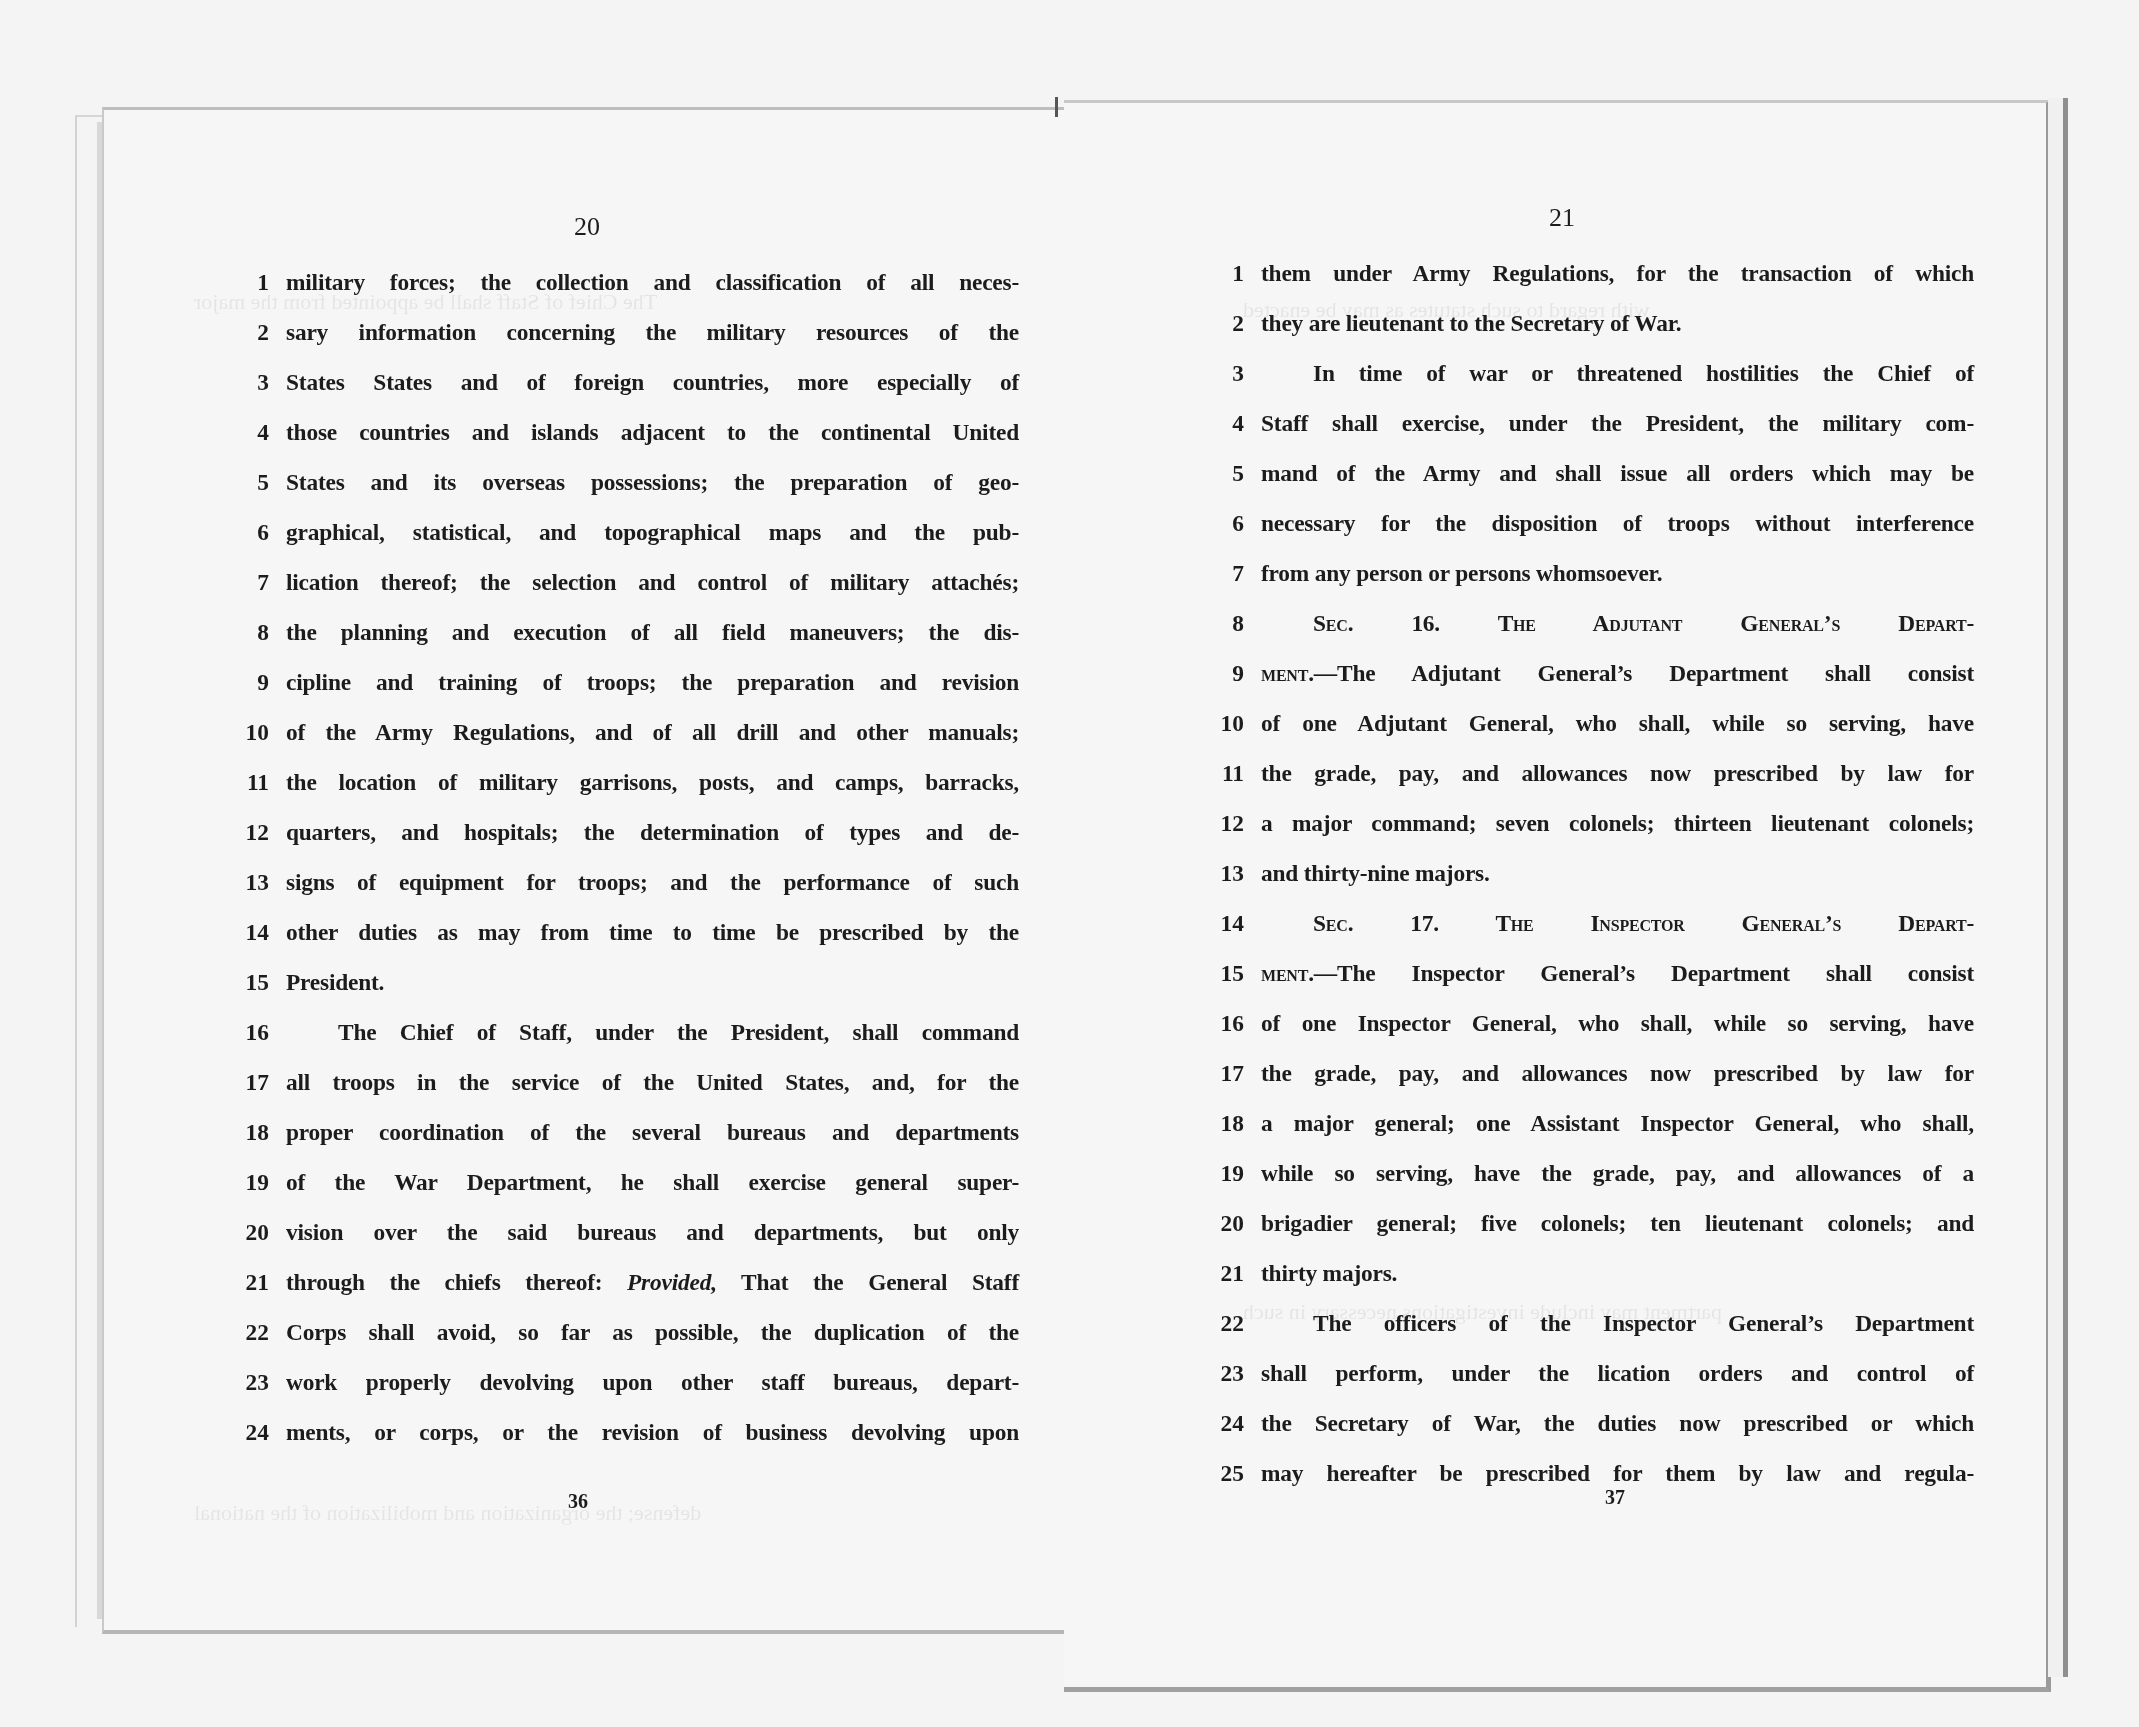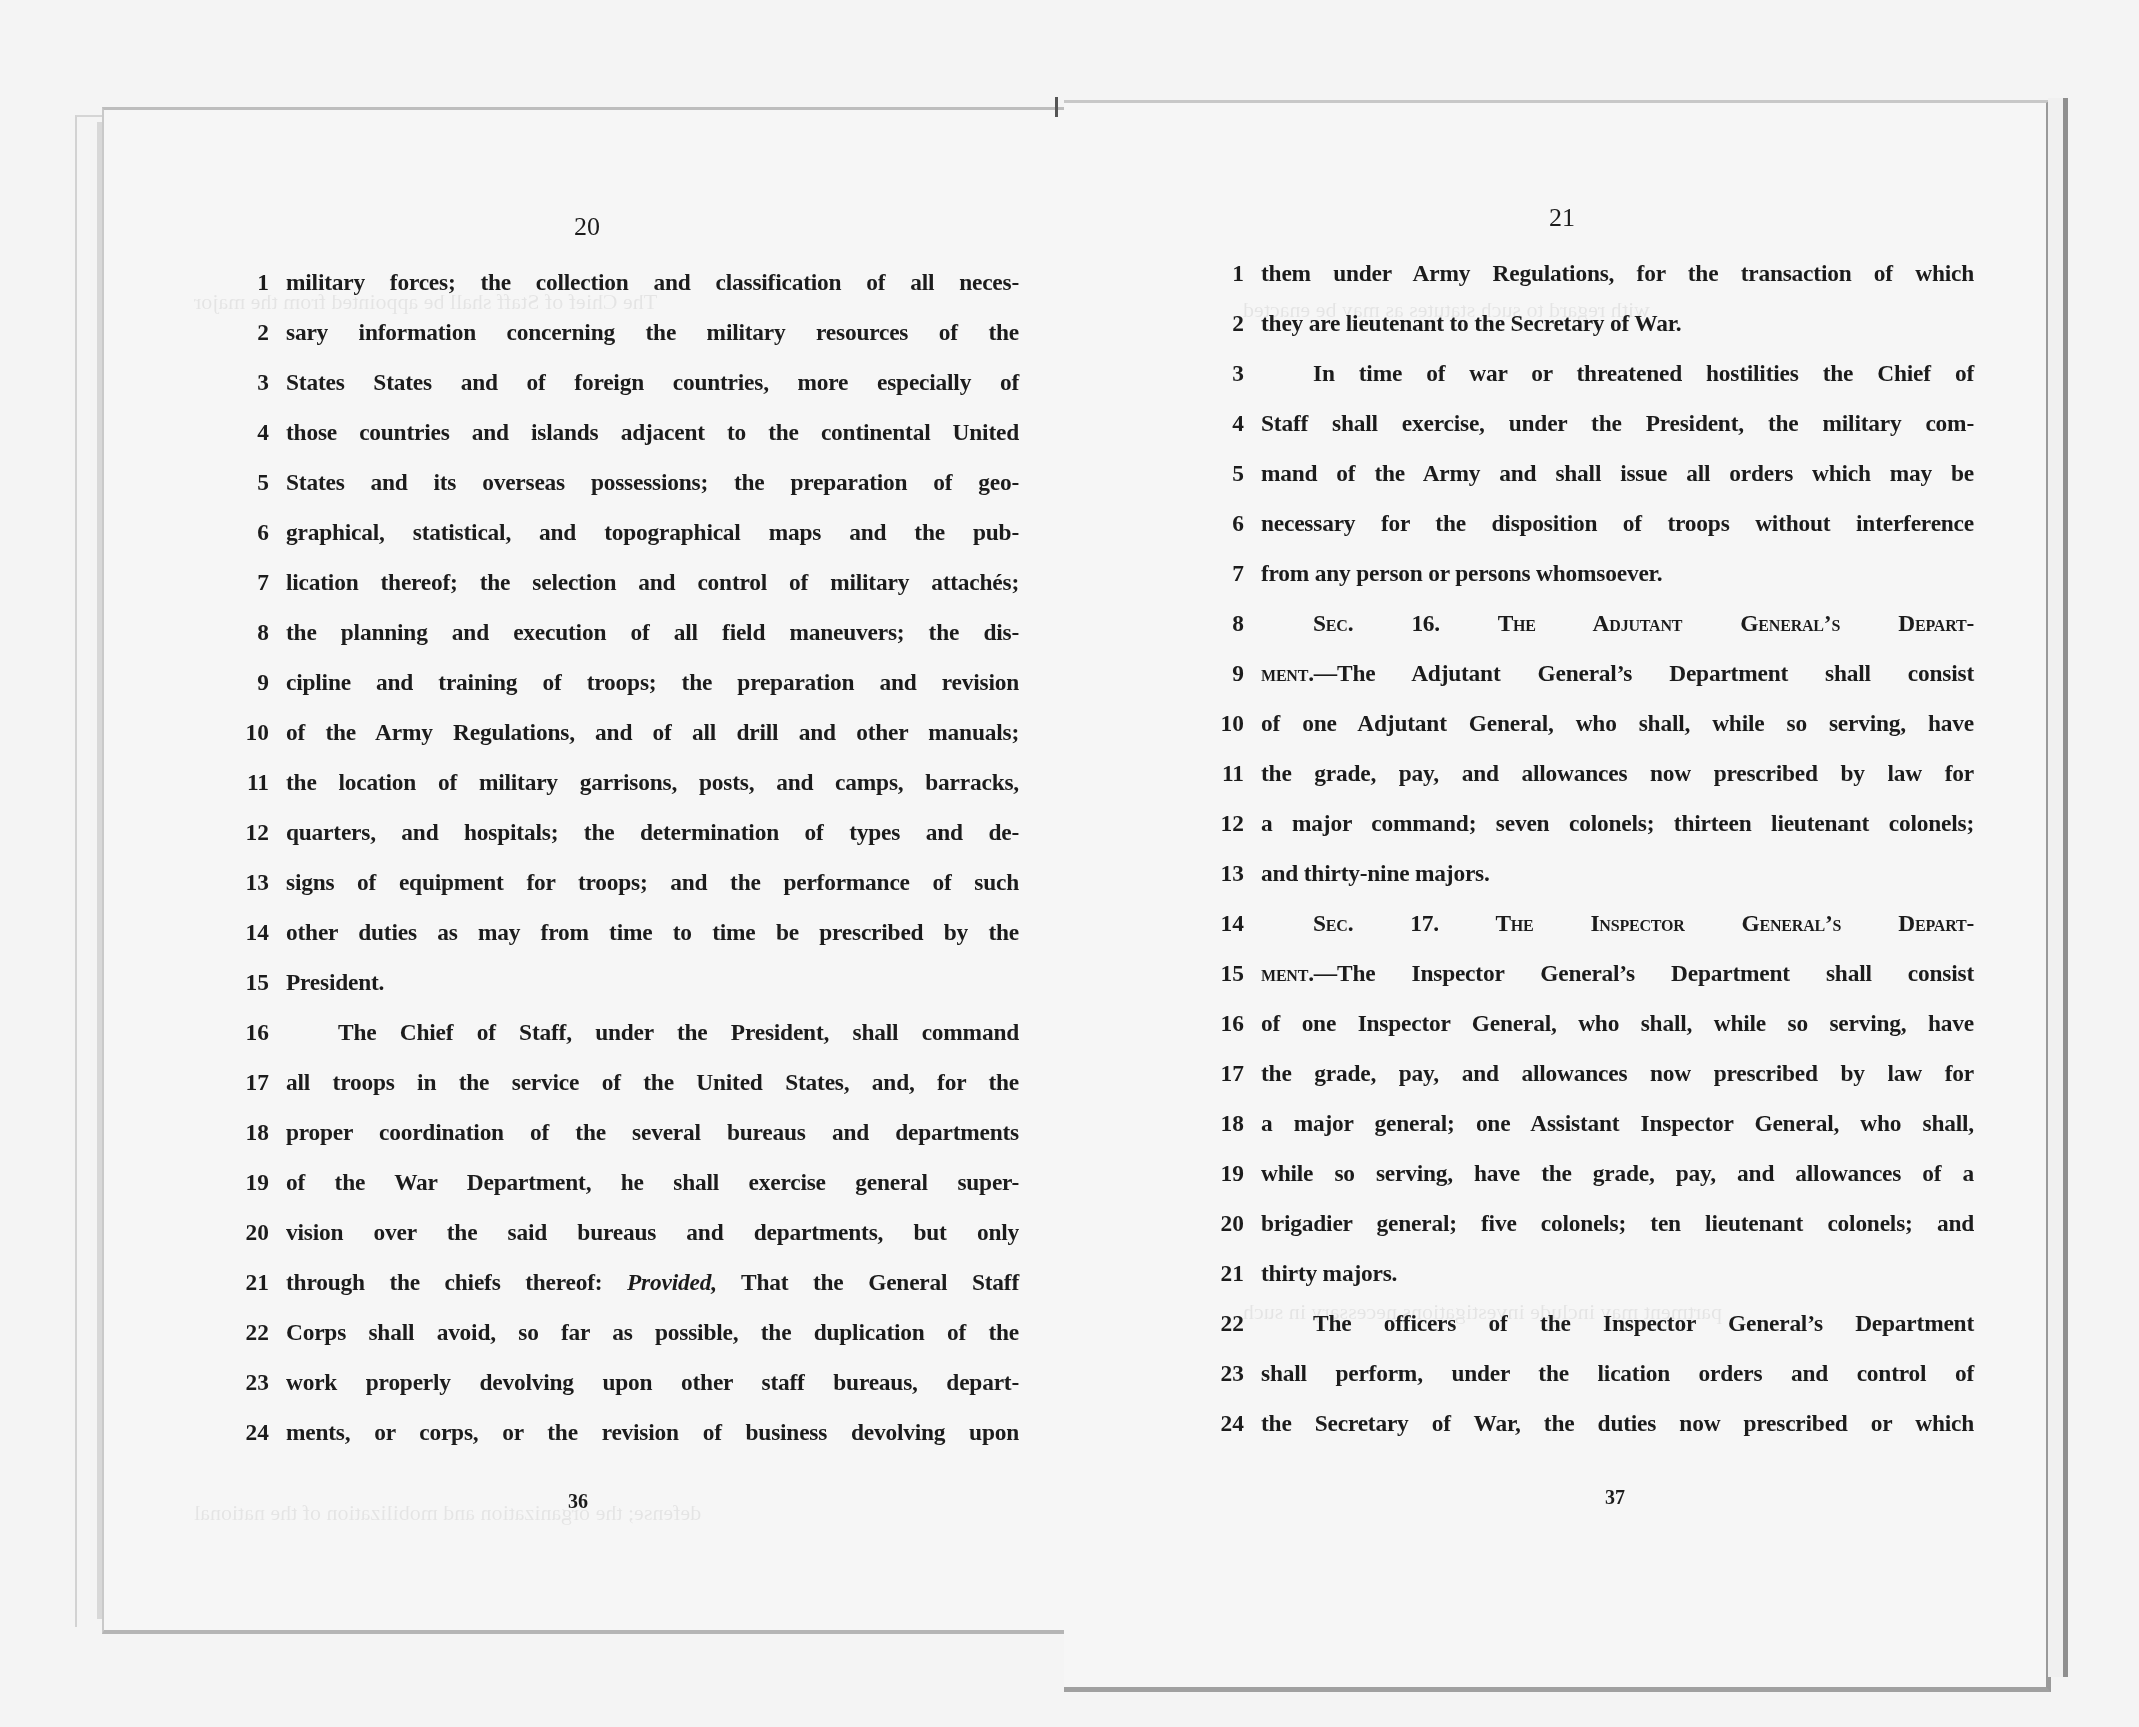--- a/index.html
+++ b/index.html
@@ -272,17 +272,21 @@
         <span class="tx indent">The officers of the Inspector General’s Department</span>
       </div>
     <div class="line">
         <span class="ln">23</span>
         <span class="tx">shall perform, under the lication orders and control of</span>
       </div>
     <div class="line">
         <span class="ln">24</span>
         <span class="tx">the Secretary of War, the duties now prescribed or which</span>
       </div>
+    <div class="line">
+        <span class="ln">25</span>
+        <span class="tx">may hereafter be prescribed for them by law and regula-</span>
+      </div>
   </div>
 
   <div class="pagenum" style="left:501px;top:1383px;">37</div>
 </div>
 
 
 </body></html>

